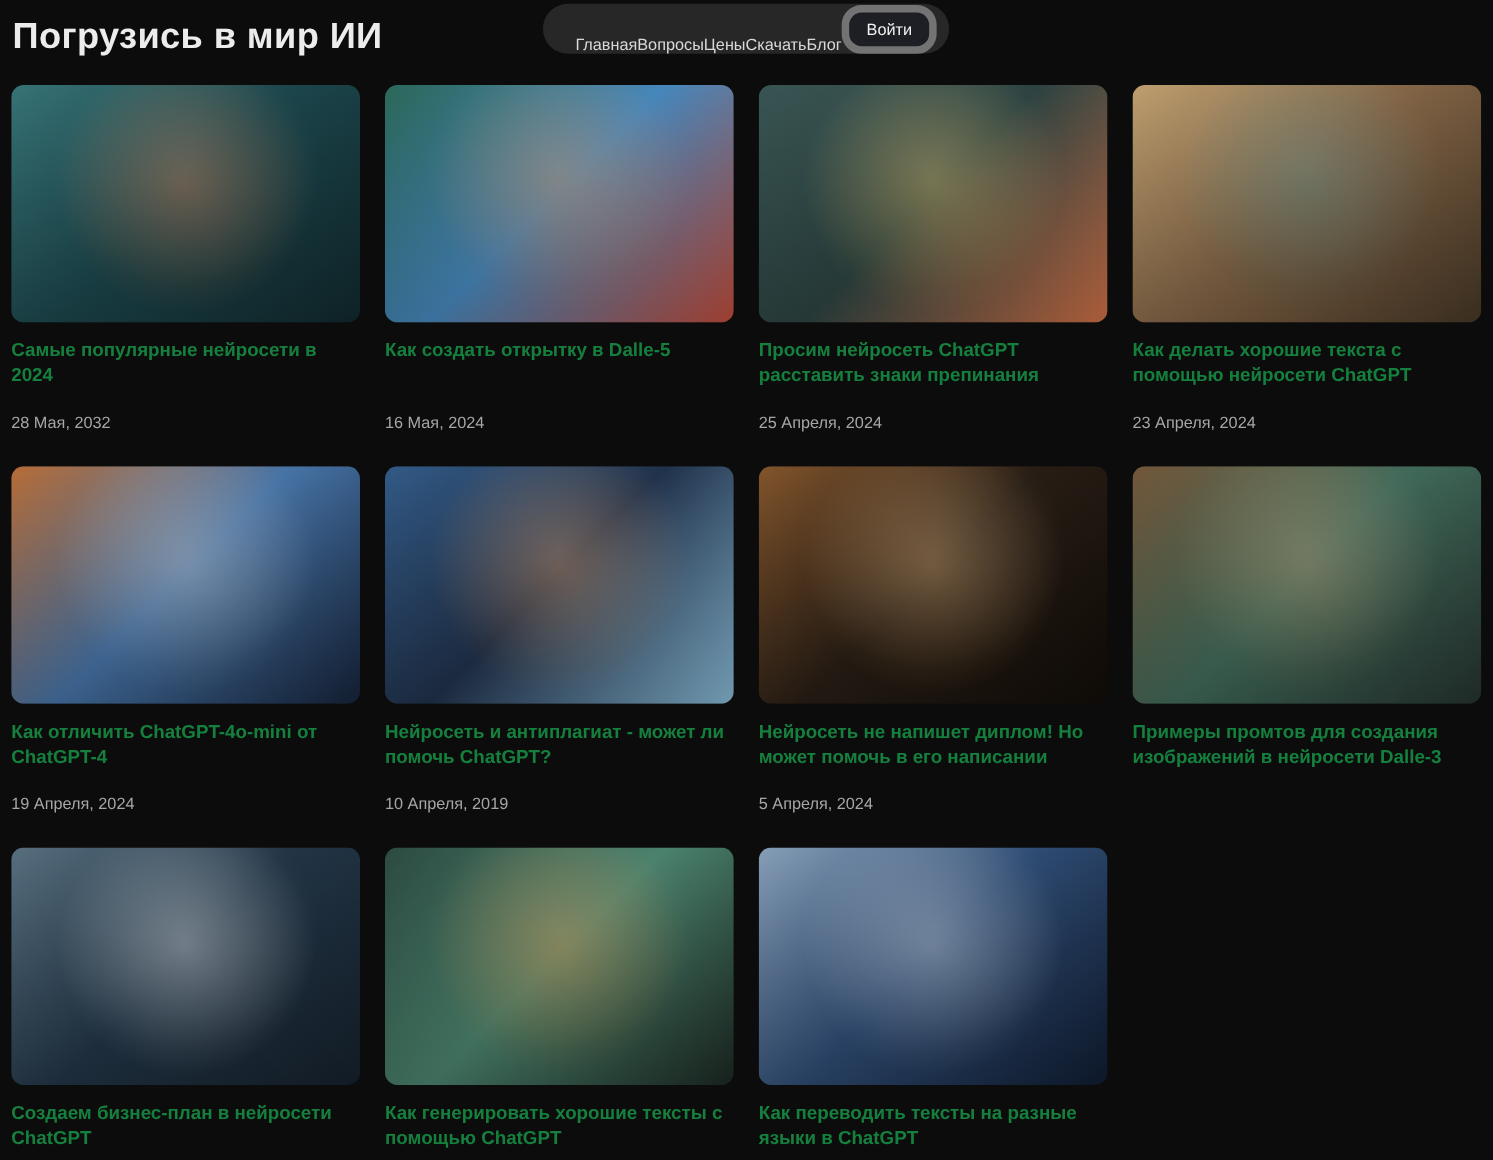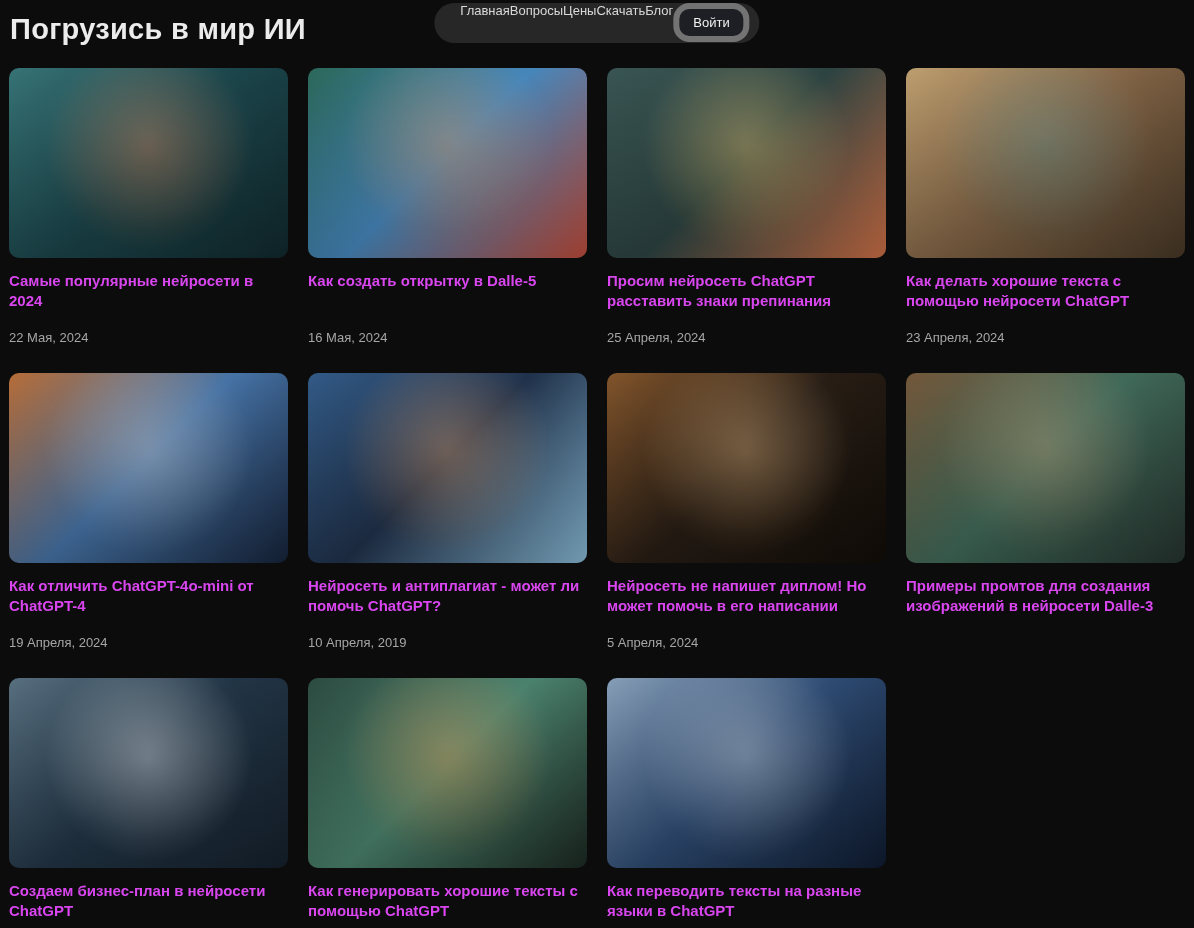--- a/index.html
+++ b/index.html
@@ -29,21 +29,21 @@
   }
   .nav {
     position: absolute;
     left: 50%;
     top: 3px;
     transform: translateX(-50%);
     height: 40px;
     background: #272727;
     border-radius: 21px;
     display: flex;
-    align-items: flex-start;
+    align-items: flex-end;
     padding: 0 10px 0 26px;
     box-sizing: border-box;
     white-space: nowrap;
   }
   .nav-item {
     font-size: 13px;
     color: #d9d9d9;
     text-decoration: none;
     cursor: pointer;
   }
@@ -80,21 +80,21 @@
     background: radial-gradient(ellipse at 50% 35%, rgba(255,255,255,0.10) 0%, rgba(0,0,0,0) 55%),
                 linear-gradient(to bottom, rgba(0,0,0,0.06) 0%, rgba(0,0,0,0.22) 100%);
   }
   .card-title {
     margin: 13px 0 0 0;
     min-height: 59px;
     box-sizing: border-box;
     font-size: 15px;
     line-height: 20px;
     font-weight: 700;
-    color: #d946ef;
+    color: #15803d;
   }
   .card-date {
     height: 15px;
     line-height: 15px;
     font-size: 13px;
     color: #a6a6a6;
   }
 </style>
 </head>
 <body>
@@ -108,21 +108,21 @@
       <a class="nav-item">Скачать</a>
       <a class="nav-item">Блог</a>
       <a class="login-btn">Войти</a>
     </nav>
 </header>
 
 <main class="grid">
     <article class="card">
       <div class="card-image" style="background: radial-gradient(circle at 50% 42%, rgba(212, 112, 58, 0.4) 0%, rgba(0, 0, 0, 0) 58%), linear-gradient(135deg, rgb(58, 122, 125) 0%, rgb(29, 74, 80) 48%, rgb(18, 43, 48) 100%);"></div>
       <h2 class="card-title">Самые популярные нейросети в 2024</h2>
-      <div class="card-date">22 Мая, 2024</div>
+      <div class="card-date">28 Мая, 2032</div>
     </article>
     <article class="card">
       <div class="card-image" style="background: radial-gradient(circle at 50% 42%, rgba(217, 131, 59, 0.4) 0%, rgba(0, 0, 0, 0) 58%), linear-gradient(135deg, rgb(46, 110, 94) 0%, rgb(74, 143, 199) 48%, rgb(201, 79, 61) 100%);"></div>
       <h2 class="card-title">Как создать открытку в Dalle-5</h2>
       <div class="card-date">16 Мая, 2024</div>
     </article>
     <article class="card">
       <div class="card-image" style="background: radial-gradient(circle at 50% 42%, rgba(229, 184, 77, 0.4) 0%, rgba(0, 0, 0, 0) 58%), linear-gradient(135deg, rgb(60, 90, 88) 0%, rgb(47, 71, 69) 48%, rgb(217, 118, 74) 100%);"></div>
       <h2 class="card-title">Просим нейросеть ChatGPT расставить знаки препинания</h2>
       <div class="card-date">25 Апреля, 2024</div>

